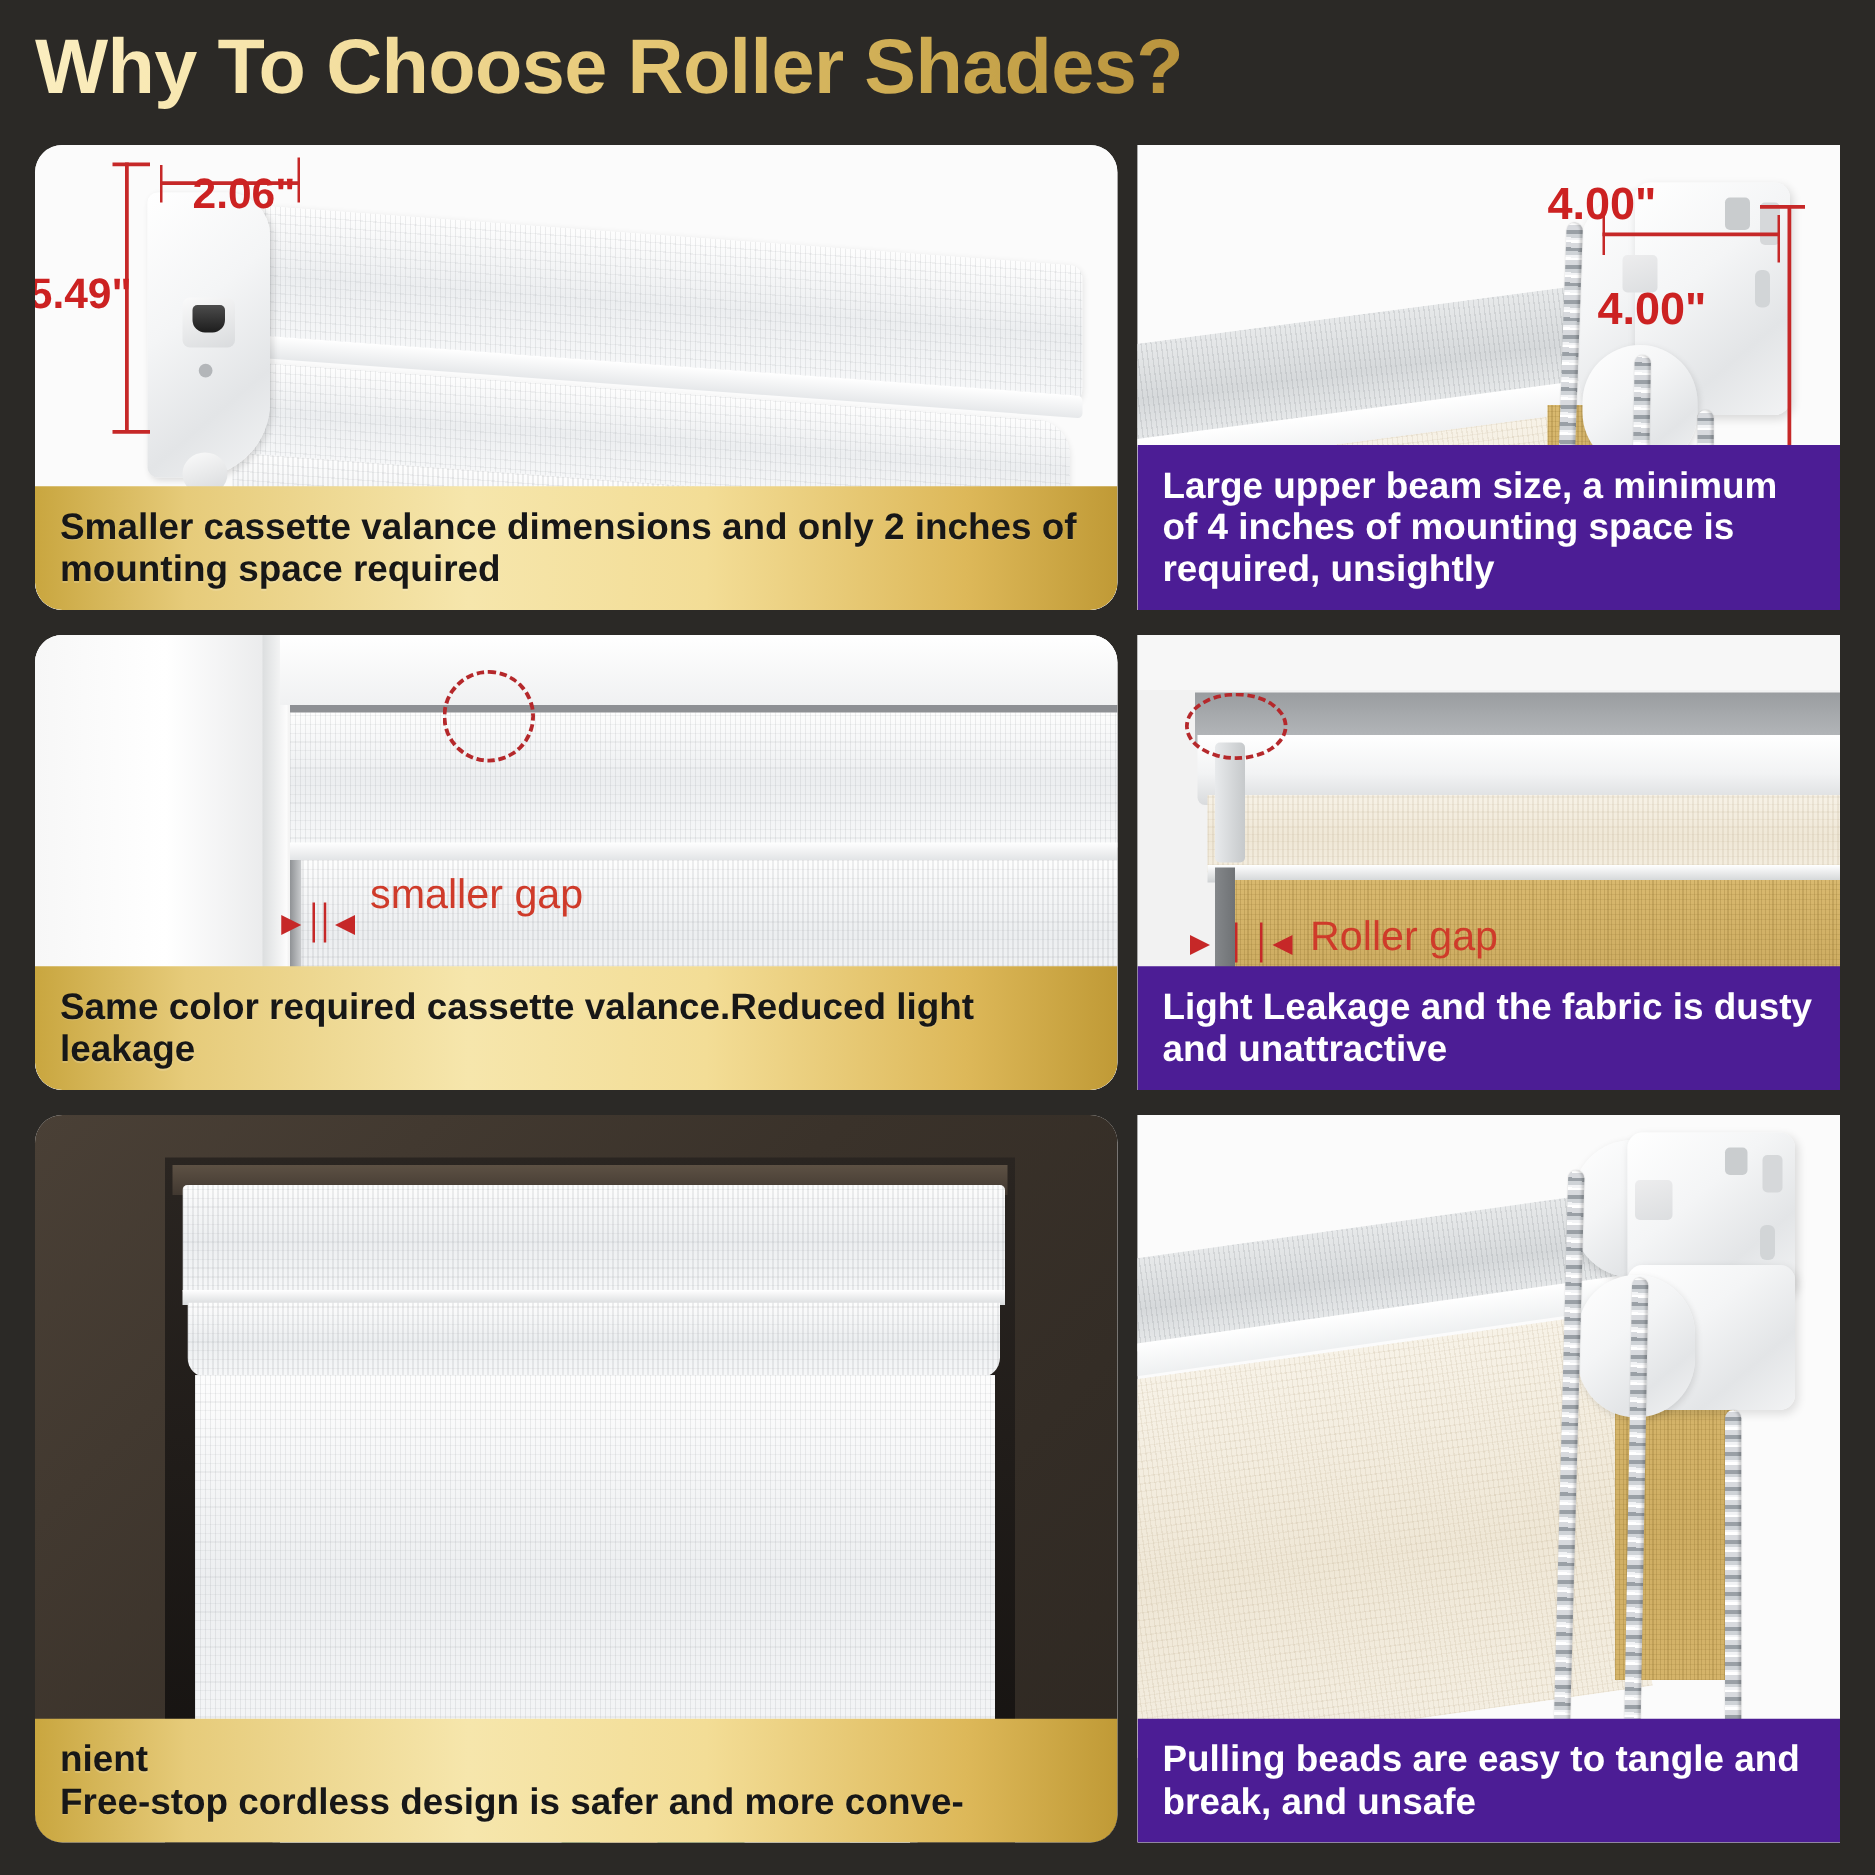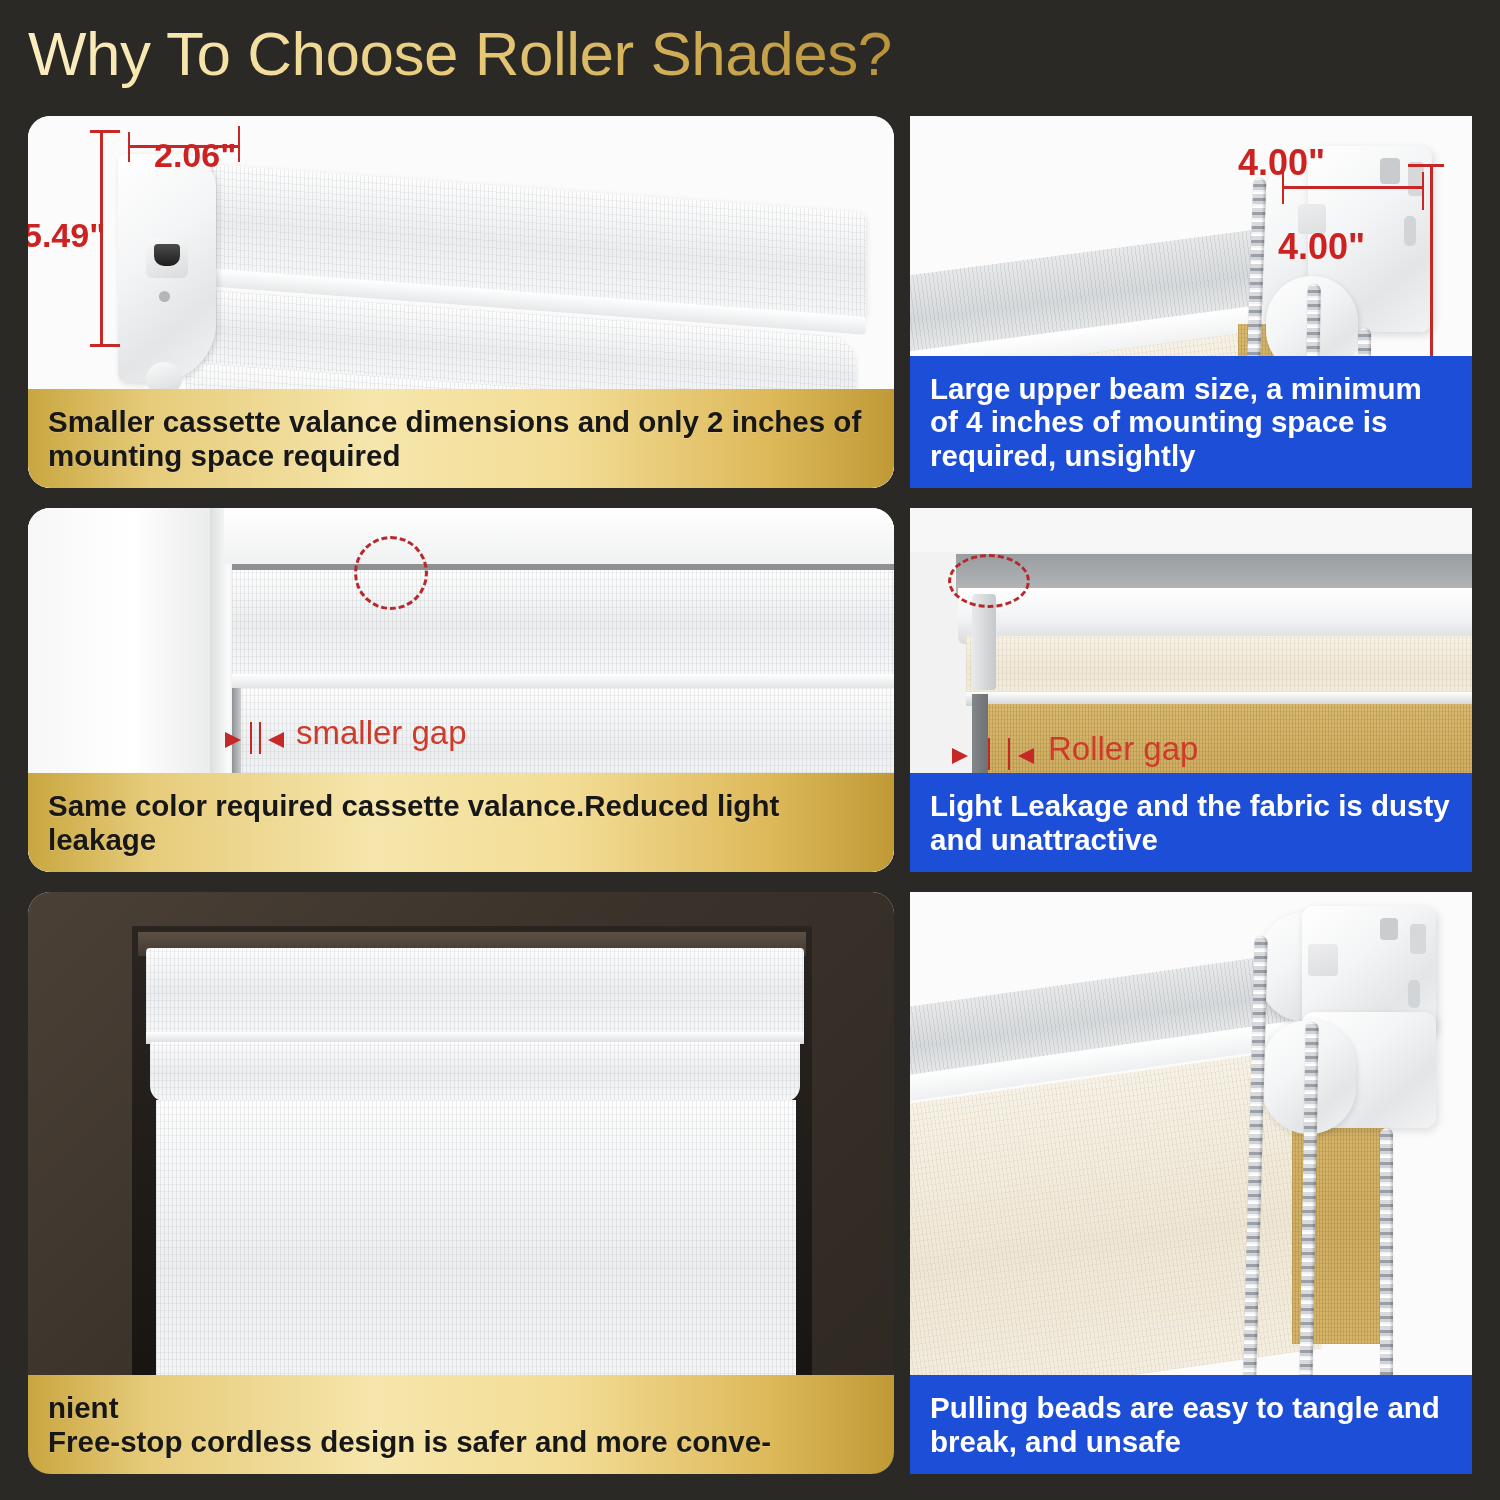--- a/index.html
+++ b/index.html
@@ -7,21 +7,21 @@
     width: 1500px; height: 1500px;
     background: #2b2926;
     font-family: "Liberation Sans", sans-serif;
     overflow: hidden;
   }
   .page { position: relative; width: 1500px; height: 1500px; background: #2b2926; }
 
   
   .title {
     position: absolute; left: 28px; top: 18px;
-    font-size: 62px; font-weight: normal; letter-spacing: -0.5px;
+    font-size: 62px; font-weight: bold; letter-spacing: -0.5px;
     background: linear-gradient(100deg, #fbeec0 0%, #f6e3a8 22%, #e6c876 52%, #cba94f 78%, #b8923c 100%);
     -webkit-background-clip: text; background-clip: text;
     -webkit-text-fill-color: transparent; color: #d8b964;
     white-space: nowrap;
   }
 
   
   .panel { position: absolute; overflow: hidden; background: #f1f1f1; }
   .panel.left  { border-radius: 22px; }
   .panel.right { border-radius: 0; }
@@ -33,21 +33,21 @@
     position: absolute; left: 0; right: 0; bottom: 0;
     padding: 16px 18px 16px 20px;
     font-size: 29.5px; font-weight: bold; line-height: 1.13;
   }
   .caption.gold {
     color: #171717;
     background: linear-gradient(90deg, #c9a63f 0%, #e6cb7a 14%, #f6e6ac 40%, #f3dd96 62%, #ddb859 86%, #c09a36 100%);
     border-bottom-left-radius: 22px; border-bottom-right-radius: 22px;
     text-shadow: 0 1px 0 rgba(255,255,255,.18);
   }
-  .caption.grey { color: #ffffff; background: #1d4ed8; }
+  .caption.grey { color: #ffffff; background: #4c1d95; }
 
   
   .white-bg { position:absolute; inset:0; background:#fbfbfb; }
 
   
   .fabric-white {
     background:
       repeating-linear-gradient(90deg, rgba(120,125,130,.13) 0 1px, rgba(255,255,255,0) 1px 4px),
       repeating-linear-gradient(0deg, rgba(140,145,150,.10) 0 1px, rgba(255,255,255,0) 1px 7px),
       linear-gradient(180deg,#fdfdfd 0%,#eceef0 50%,#f7f8f9 100%);
@@ -210,21 +210,21 @@
       <div style="position:absolute; left:210px; top:180px; width:656px; height:120px;" class="fabric-white"></div>
       <div style="position:absolute; left:204px; top:180px; width:9px; height:120px;
                   background:linear-gradient(90deg,#8f9295,#c9cbcd);"></div>
 
       <div class="dashcircle" style="left:326px; top:28px; width:74px; height:74px;"></div>
 
       <div class="arrow-r" style="left:197px; top:224px;"></div>
       <div class="rtick" style="left:222px; top:214px; height:32px;"></div>
       <div class="rtick" style="left:231px; top:214px; height:32px;"></div>
       <div class="arrow-l" style="left:240px; top:224px;"></div>
-      <div class="gaptext" style="left:268px; top:206px; font-size:33px;">smaller gap</div>
+      <div class="gaptext" style="left:268px; top:188px; font-size:33px;">smaller gap</div>
     </div>
     <div class="caption gold">Same color required cassette valance.Reduced light leakage</div>
   </div>
 
   <div class="panel right" style="left:910px; top:508px; width:562px; height:364px;">
     <div class="photo">
       <div class="white-bg" style="background:#f2f2f2;"></div>
       <div style="position:absolute; left:0; top:0; width:562px; height:44px; background:#f7f7f7;"></div>
 
       <div style="position:absolute; left:46px; top:46px; width:516px; height:42px;

